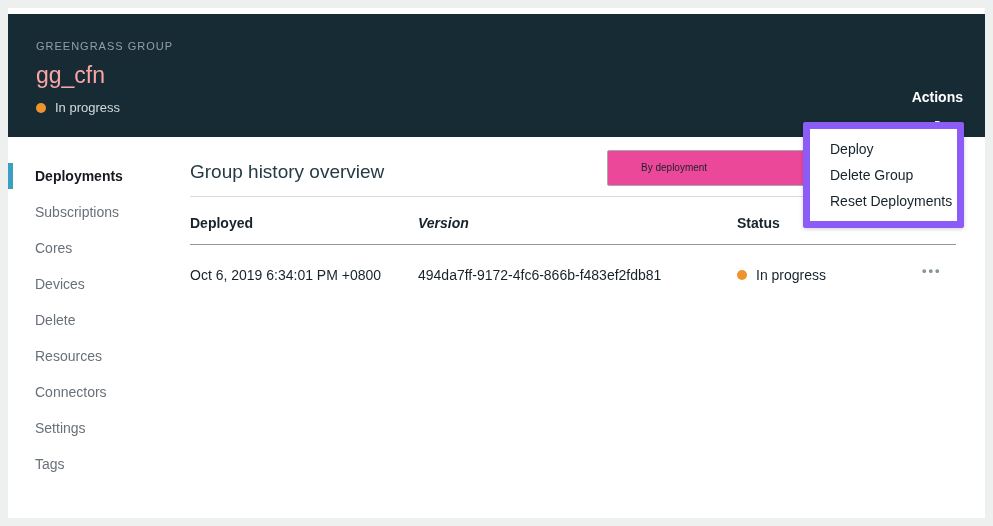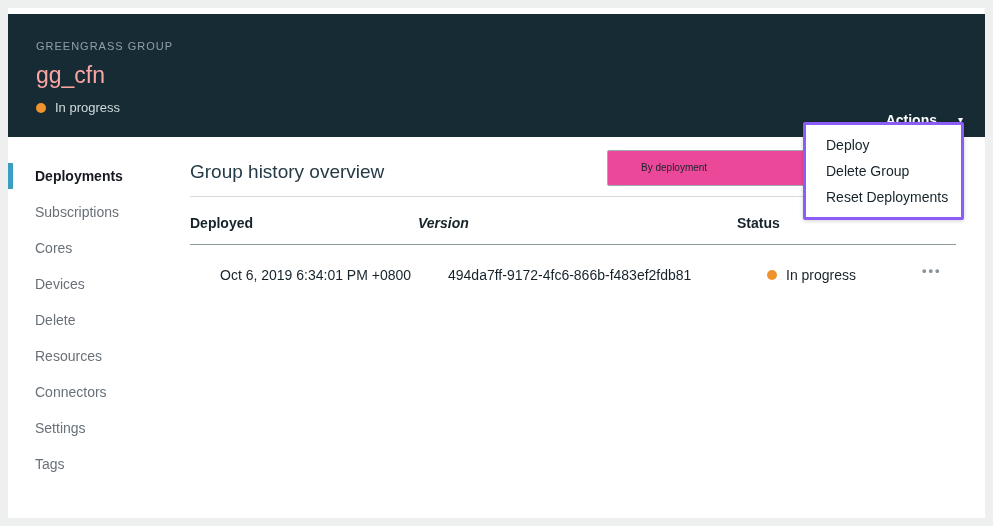--- a/index.html
+++ b/index.html
@@ -56,21 +56,22 @@
   }
   .actions-button {
     position: absolute;
     right: 22px; bottom: 9px;
     font-size: 14px;
     font-weight: 700;
     color: #ffffff;
     cursor: pointer;
     display: flex;
     align-items: center;
-    gap: 21px;
+    gap: 13px;
+    flex-direction: column;
   }
   .caret {
     font-size: 10px;
     color: #ffffff;
     line-height: 1;
   }
   
   .sidebar {
     position: absolute;
     left: 0; top: 123px;
@@ -144,21 +145,20 @@
     left: 0; top: 113px;
     width: 766px; height: 0;
     border-top: 1px solid #8d999d;
   }
   .cell {
     position: absolute;
     top: 136px;
     font-size: 14px;
     color: #16232b;
     white-space: nowrap;
-    margin-left: 30px;
   }
   .cell-deployed { left: 0; }
   .cell-version  { left: 228px; }
   .cell-status   {
     left: 547px;
     display: flex;
     align-items: center;
     gap: 9px;
   }
   .row-ellipsis {
@@ -169,21 +169,21 @@
     letter-spacing: 2px;
     color: #87959b;
     cursor: pointer;
   }
   
   .actions-menu {
     position: absolute;
     left: 803px; top: 122px;
     width: 161px;
     background: #ffffff;
-    border: 3px solid #8b5cf6;
+    border: 7px solid #8b5cf6;
     border-radius: 2px;
     box-shadow: 0 1px 4px rgba(0,0,0,0.18);
     padding: 7px 0;
     z-index: 20;
   }
   .menu-item {
     height: 26px;
     line-height: 26px;
     padding-left: 20px;
     font-size: 14px;

